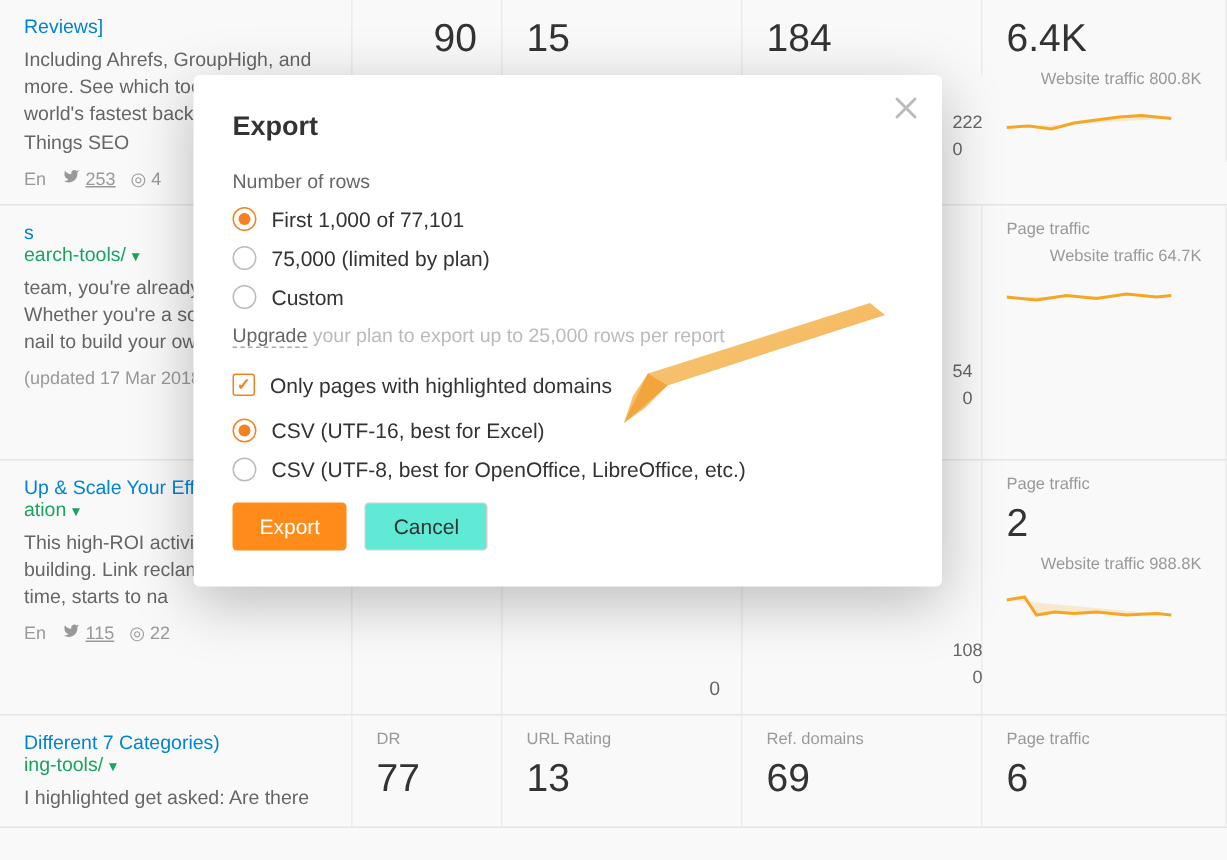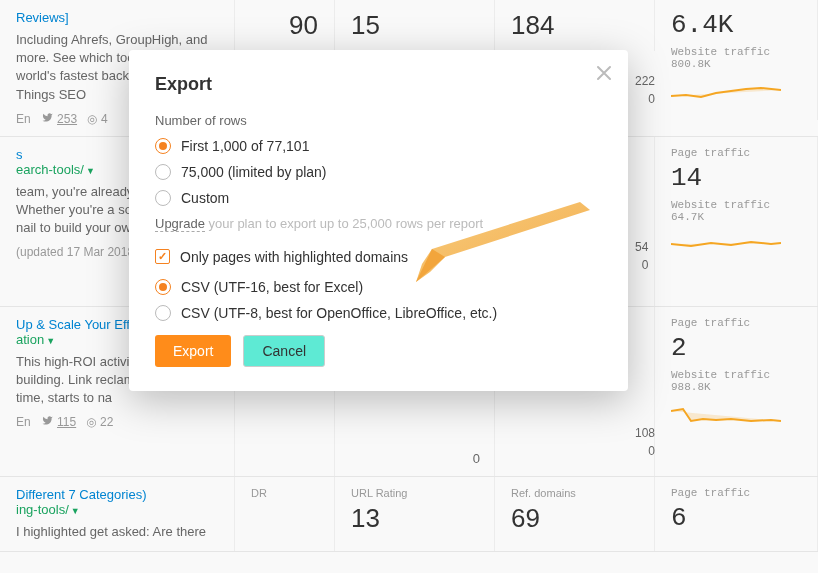--- a/index.html
+++ b/index.html
@@ -22,36 +22,36 @@
     display: flex;
     border-bottom: 1px solid #e5e5e5;
   }
   .cell {
     padding: 10px 16px;
     border-right: 1px solid #ececec;
   }
   .left-col { width: 235px; flex: 0 0 235px; }
   .mid-col { width: 100px; flex: 0 0 100px; text-align: right; }
   .mid-col2 { width: 160px; flex: 0 0 160px; }
-  .right-col { flex: 1; font-family: Liberation Mono, monospace; }
+  .right-col { flex: 1; }
   .small-label { font-size: 11px; color: #999; margin-bottom: 4px; }
   .big-num { font-size: 26px; font-weight: 400; color: #333; }
-  .sub-text { font-size: 11px; color: #999; }
+  .sub-text { font-size: 11px; color: #999; text-align: right; }
   .link { color: #0084d1; }
   .link.green { color: #1aa35f; }
   .snippet { color: #666; line-height: 1.4; }
   .meta-line { color: #999; font-size: 12px; display:flex; gap:10px; align-items:center; }
   .meta-line .lang { color:#999;}
   .tw-icon { color:#999;}
   .spark {
     height: 30px;
     width: 110px;
     margin-top: 6px;
   }
-  .num-list .entry { text-align: right; font-size: 12px; color:#666; line-height: 1.5;}
+  .num-list .entry { font-size: 12px; color:#666; line-height: 1.5;}
   
   .modal {
     position: absolute;
     left: 129px;
     top: 50px;
     width: 499px;
     background: #fff;
     border-radius: 4px;
     box-shadow: 0 10px 40px rgba(0,0,0,.25);
     padding: 24px 26px;
@@ -199,21 +199,20 @@
     <div class="cell mid-col"></div>
     <div class="cell mid-col2"></div>
     <div class="cell mid-col2">
       <div class="num-list" style="text-align:right; position:absolute; left:635px; top:238px;">
         <div class="entry">54</div>
         <div class="entry">0</div>
       </div>
     </div>
     <div class="cell right-col">
       <div class="small-label">Page traffic</div>
-      <div class="big-num">14</div>
       <div class="sub-text" style="margin-top:6px;">Website traffic 64.7K</div>
       <svg class="spark" viewBox="0 0 110 30">
         <path d="M0 15 L20 17 L40 14 L60 16 L80 13 L100 15 L110 14" stroke="#f5a623" stroke-width="2" fill="rgba(245,166,35,.2)"></path>
       </svg>
     </div>
   </div>
 
   <div class="row" style="height:170px;">
     <div class="cell left-col">
       <div class="link">Up &amp; Scale Your Efforts</div>
@@ -255,20 +254,21 @@
   <div class="row">
     <div class="cell left-col">
       <div class="link">Different 7 Categories)</div>
       <div class="link green">
         <span>ing-tools/</span><span class="dd-caret">▼</span>
       </div>
       <div class="snippet" style="margin-top:6px;">I highlighted get asked: Are there</div>
     </div>
     <div class="cell mid-col">
       <div class="small-label" style="text-align:left;">DR</div>
+      <div class="big-num" style="text-align:left;">77</div>
     </div>
     <div class="cell mid-col2">
       <div class="small-label">URL Rating</div>
       <div class="big-num">13</div>
     </div>
     <div class="cell mid-col2">
       <div class="small-label">Ref. domains</div>
       <div class="big-num">69</div>
     </div>
     <div class="cell right-col">

